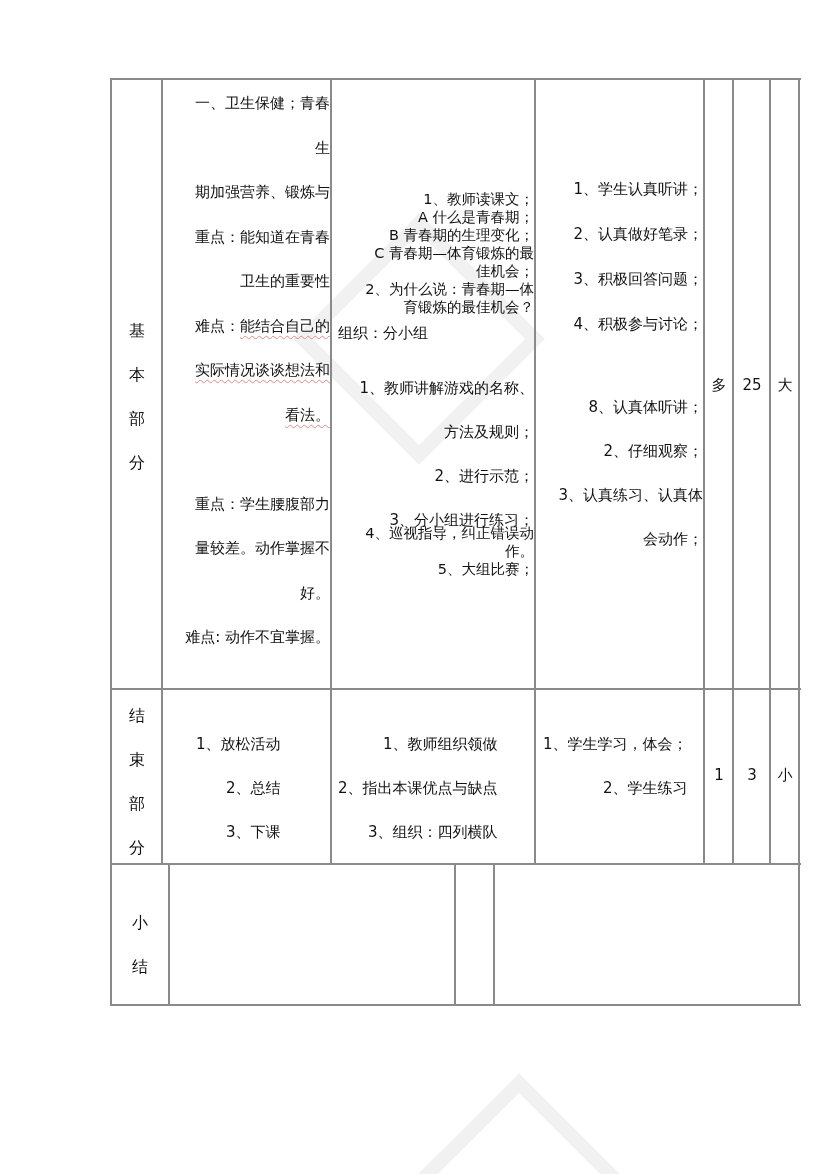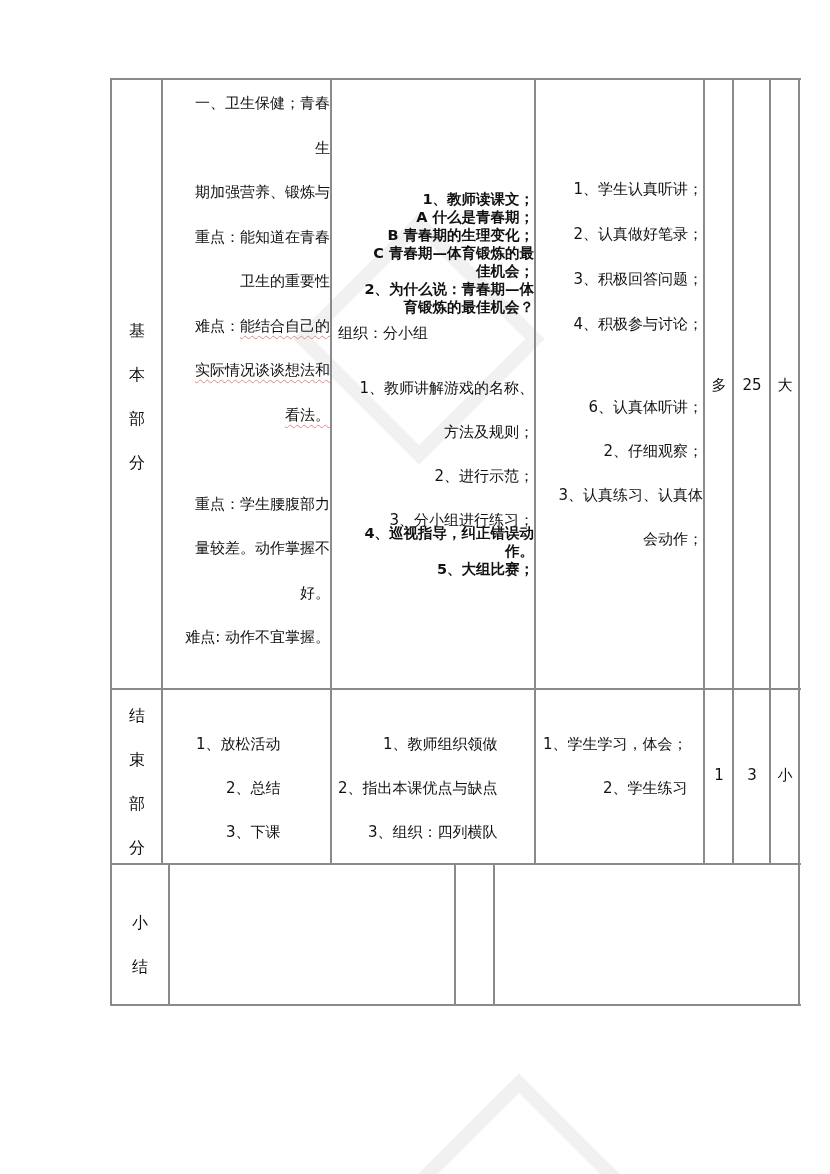--- a/index.html
+++ b/index.html
@@ -5,21 +5,21 @@
   html, body { margin:0; padding:0; background:#ffffff; }
   body { width:830px; height:1174px; position:relative; overflow:hidden;
          font-family:"DejaVu Sans", "Liberation Sans", sans-serif; color:#111; }
   .line { position:absolute; background:#8a8a8a; }
   .h { height:2px; }
   .v { width:2px; }
   .cell { position:absolute; font-size:15px;text-align:right; }
   .sec-label { position:absolute; font-size:16px; text-align:center; width:20px; }
   .sec-label span { display:block; }
   .loose { line-height:44.5px; }
-  .tight { line-height:18px; font-size:14.5px;font-weight:bold; }
+  .tight { line-height:18px; font-size:14.5px; }
   .squiggle { text-decoration: underline wavy #e08a8a; text-decoration-thickness:1px; text-underline-offset:4px; }
   .watermark { position:absolute; border:14px solid #f1f1f1; transform:rotate(45deg); }
 </style>
 </head>
 <body>
 
 <div class="watermark" style="left:330px;top:250px;width:150px;height:150px;"></div>
 <div class="watermark" style="left:430px;top:1110px;width:150px;height:150px;"></div>
 
 <div>
@@ -88,21 +88,21 @@
     <div>5、大组比赛；</div>
   </div>
 
   <div class="cell" style="left:543px;top:167px;width:160px;line-height:45px;">
     <div>1、学生认真听讲；</div>
     <div>2、认真做好笔录；</div>
     <div>3、积极回答问题；</div>
     <div>4、积极参与讨论；</div>
   </div>
   <div class="cell" style="left:543px;top:385px;width:160px;line-height:44px;">
-    <div>6、认真体听讲；</div>
+    <div>8、认真体听讲；</div>
     <div>2、仔细观察；</div>
     <div>3、认真练习、认真体</div>
     <div>会动作；</div>
   </div>
 
   <div class="cell" style="left:705px;top:376px;width:28px;text-align:center;">多</div>
   <div class="cell" style="left:734px;top:376px;width:36px;text-align:center;">25</div>
   <div class="cell" style="left:771px;top:376px;width:28px;text-align:center;">大</div>
 
   <div class="sec-label" style="left:127px;top:694px;line-height:44px;">

